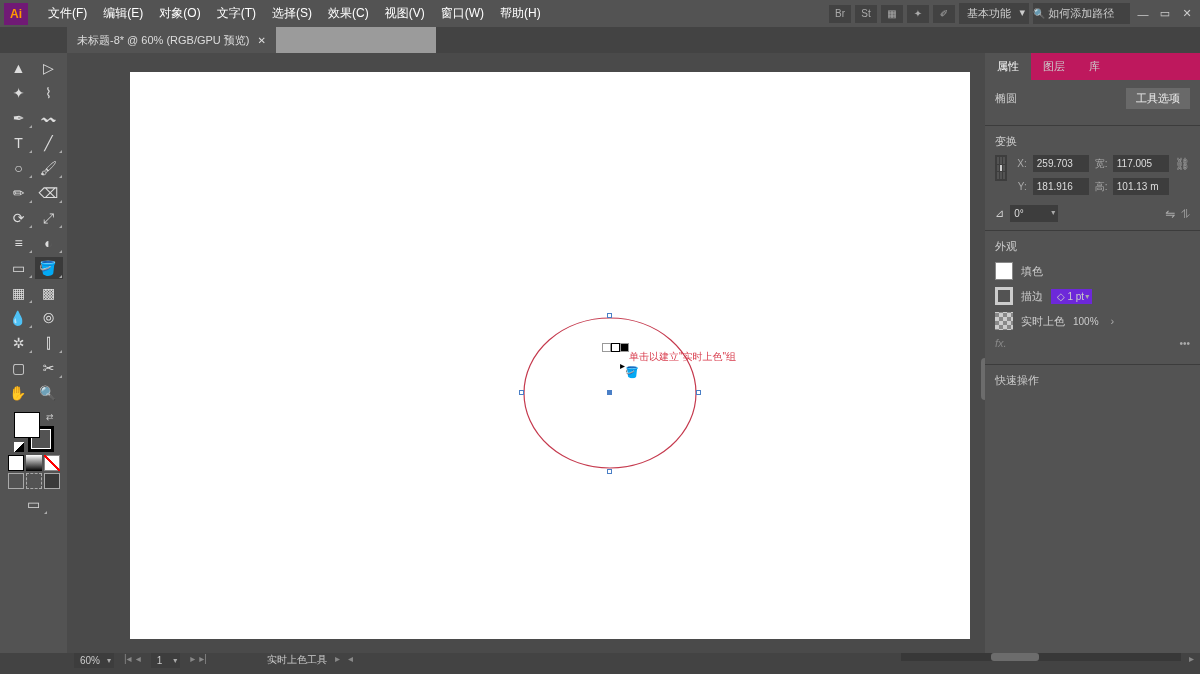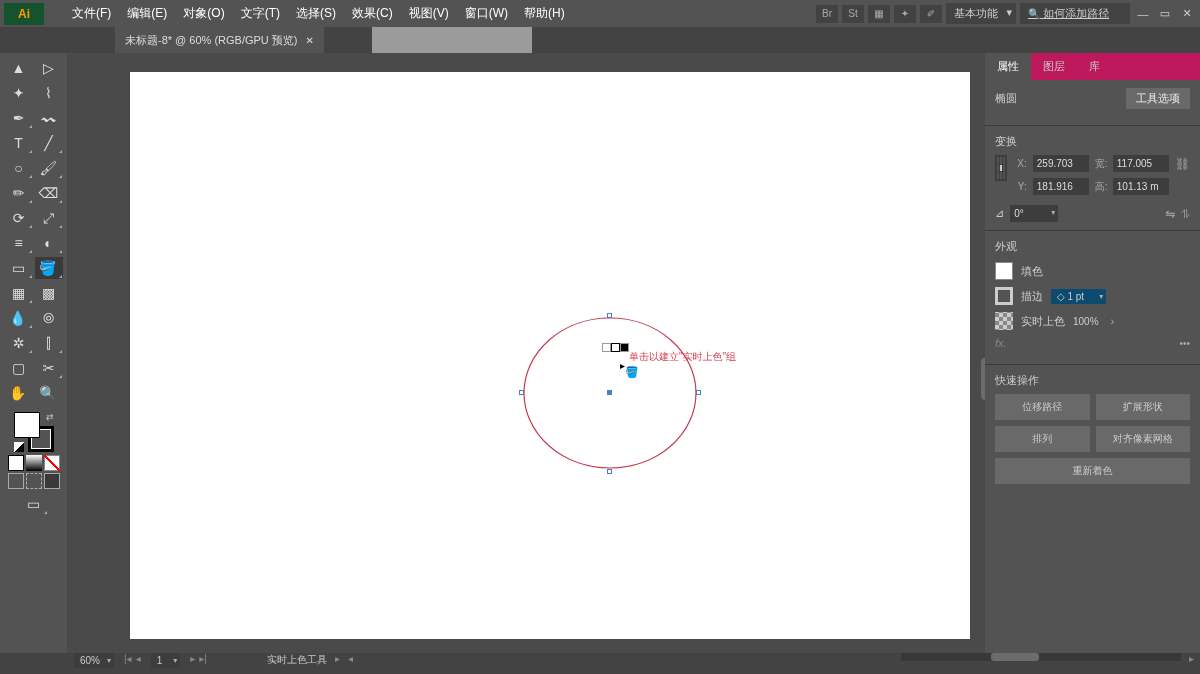--- a/index.html
+++ b/index.html
@@ -1,33 +1,33 @@
 <!DOCTYPE html>
 <html><head>
   <meta charset="utf-8">
   <style>
     * { margin: 0; padding: 0; box-sizing: border-box; font-family: "Microsoft YaHei", sans-serif; }
     body { width: 1200px; height: 674px; background: #333333; overflow: hidden; position: relative; color: #cccccc; font-size: 11px; }
 
     
     .menubar { height: 27px; background: #535353; display: flex; align-items: center; padding: 0 4px; }
-    .ai-logo { width: 40px; height: 22px; background: #14532d; color: #ff9a00; display: flex; align-items: center; justify-content: center; font-weight: bold; font-size: 12px; margin-right: 20px; }
+    .ai-logo { width: 24px; height: 22px; background: #701a75; color: #ff9a00; display: flex; align-items: center; justify-content: center; font-weight: bold; font-size: 12px; margin-right: 12px; }
     .menu-item { padding: 4px 8px; color: #ffffff; font-size: 12px; cursor: default; }
     .menu-right { margin-left: auto; display: flex; align-items: center; gap: 4px; }
     .menu-icon-box { width: 22px; height: 18px; background: #424242; display:flex; align-items:center; justify-content:center; color:#aaa; font-size:10px;}
     .workspace-select { background:#424242; padding:3px 18px 3px 8px; color:#ccc; font-size:11px; position:relative;}
     .workspace-select:after{content:"▾"; position:absolute; right:4px;}
-    .search-box { background: #424242; padding: 3px 8px; width: 110px; color: #ccc; font-size: 11px; text-decoration: underline; }
+    .search-box { background: #424242; padding: 3px 0; width: 97px; color: #ccc; font-size: 11px; }
     .search-box:before{content:"🔍 "; font-size:10px;}
     .win-btn { width: 18px; height: 16px; display:flex; align-items:center; justify-content:center; color:#ccc; font-size:11px;}
 
     
     .tabbar { height: 26px; background: #434343; display: flex; align-items: stretch; }
     .tabbar-left{width:67px;}
-    .tab { background: #535353; padding: 6px 10px; font-size: 11px; color: #ddd; display:flex; align-items:center; gap:8px; position:relative;margin-left:48px;}
+    .tab { background: #535353; padding: 6px 10px; font-size: 11px; color: #ddd; display:flex; align-items:center; gap:8px; position:relative;}
     .tab.obscure{ background:#9b9b9b;}
     .tab-close{font-size:10px;}
 
     
     .layout { display: flex; height: 600px; }
 
     
     .toolbox { width: 67px; background: #535353; padding: 4px 2px; }
     .toolrow { display: flex; gap: 2px; margin-bottom: 3px; justify-content: center; }
     .tool { width: 28px; height: 22px; display: flex; align-items: center; justify-content: center; color: #ddd; font-size: 14px; position:relative; cursor:default;}
@@ -75,21 +75,21 @@
     .link-icon{color:#aaa; font-size:12px;}
     .angle-row{display:flex; align-items:center; gap:6px; margin-top:4px;}
     .angle-input{background:#3d3d3d; padding:3px 16px 3px 4px; width:48px; color:#ddd; font-size:10px; position:relative;}
     .dd-caret{position:absolute;right:3px;top:3px;font-size:8px;color:#aaa;}
     .flip-btns{margin-left:auto; display:flex; gap:6px; color:#aaa; font-size:12px;}
 
     .appear-row{display:flex; align-items:center; gap:8px; margin-bottom:7px; font-size:11px;}
     .swatch-fill{width:18px;height:18px;background:#fff;border:1px solid #888;}
     .swatch-stroke{width:18px;height:18px;border:3px solid #ccc; background:#535353;}
     .swatch-opacity{width:18px;height:18px;background:repeating-conic-gradient(#888 0 25%,#ccc 0 50%) 0/8px 8px;}
-    .stroke-wt{background:#0c4a6e; padding:2px 22px 2px 6px; font-size:10px; position:relative;}
+    .stroke-wt{background:#6d28d9; padding:2px 8px 2px 6px; font-size:10px; position:relative;}
     .op-val{font-size:10px;}
     .fx-row{color:#888; font-style:italic; font-size:11px;}
     .dots{margin-left:auto; color:#aaa; font-size:10px;}
 
     .quick-grid{display:grid; grid-template-columns:1fr 1fr; gap:6px; margin-top:6px;}
     .qbtn{background:#696969; padding:6px 4px; text-align:center; font-size:10px;}
     .qbtn.wide{grid-column:1/3;}
 
     
     .statusbar{position:absolute; bottom:0; left:0; right:0; height:21px; background:#434343; display:flex; align-items:flex-start; padding:0 6px; gap:8px; font-size:10px; color:#ccc;}
@@ -373,27 +373,20 @@
         <span style="margin-left:4px;color:#aaa;">›</span>
       </div>
       <div class="appear-row">
         <span class="fx-row">fx.</span>
         <span class="dots">•••</span>
       </div>
     </div>
 
     <div class="panel-section" style="border-bottom:none;">
       <div>快速操作</div>
-      <div class="quick-grid">
-        <div class="qbtn">位移路径</div>
-        <div class="qbtn">扩展形状</div>
-        <div class="qbtn">排列</div>
-        <div class="qbtn">对齐像素网格</div>
-        <div class="qbtn wide">重新着色</div>
-      </div>
     </div>
   </div>
 </div>
 
 <div class="statusbar">
   <div class="statusbar-left-pad"></div>
   <div class="zoom"><span>60%</span><span class="dd-caret">▾</span></div>
   <div class="nav-arrows"><span>|◂</span><span>◂</span></div>
   <div class="artnum"><span>1</span><span class="dd-caret">▾</span></div>
   <div class="nav-arrows"><span>▸</span><span>▸|</span></div>

